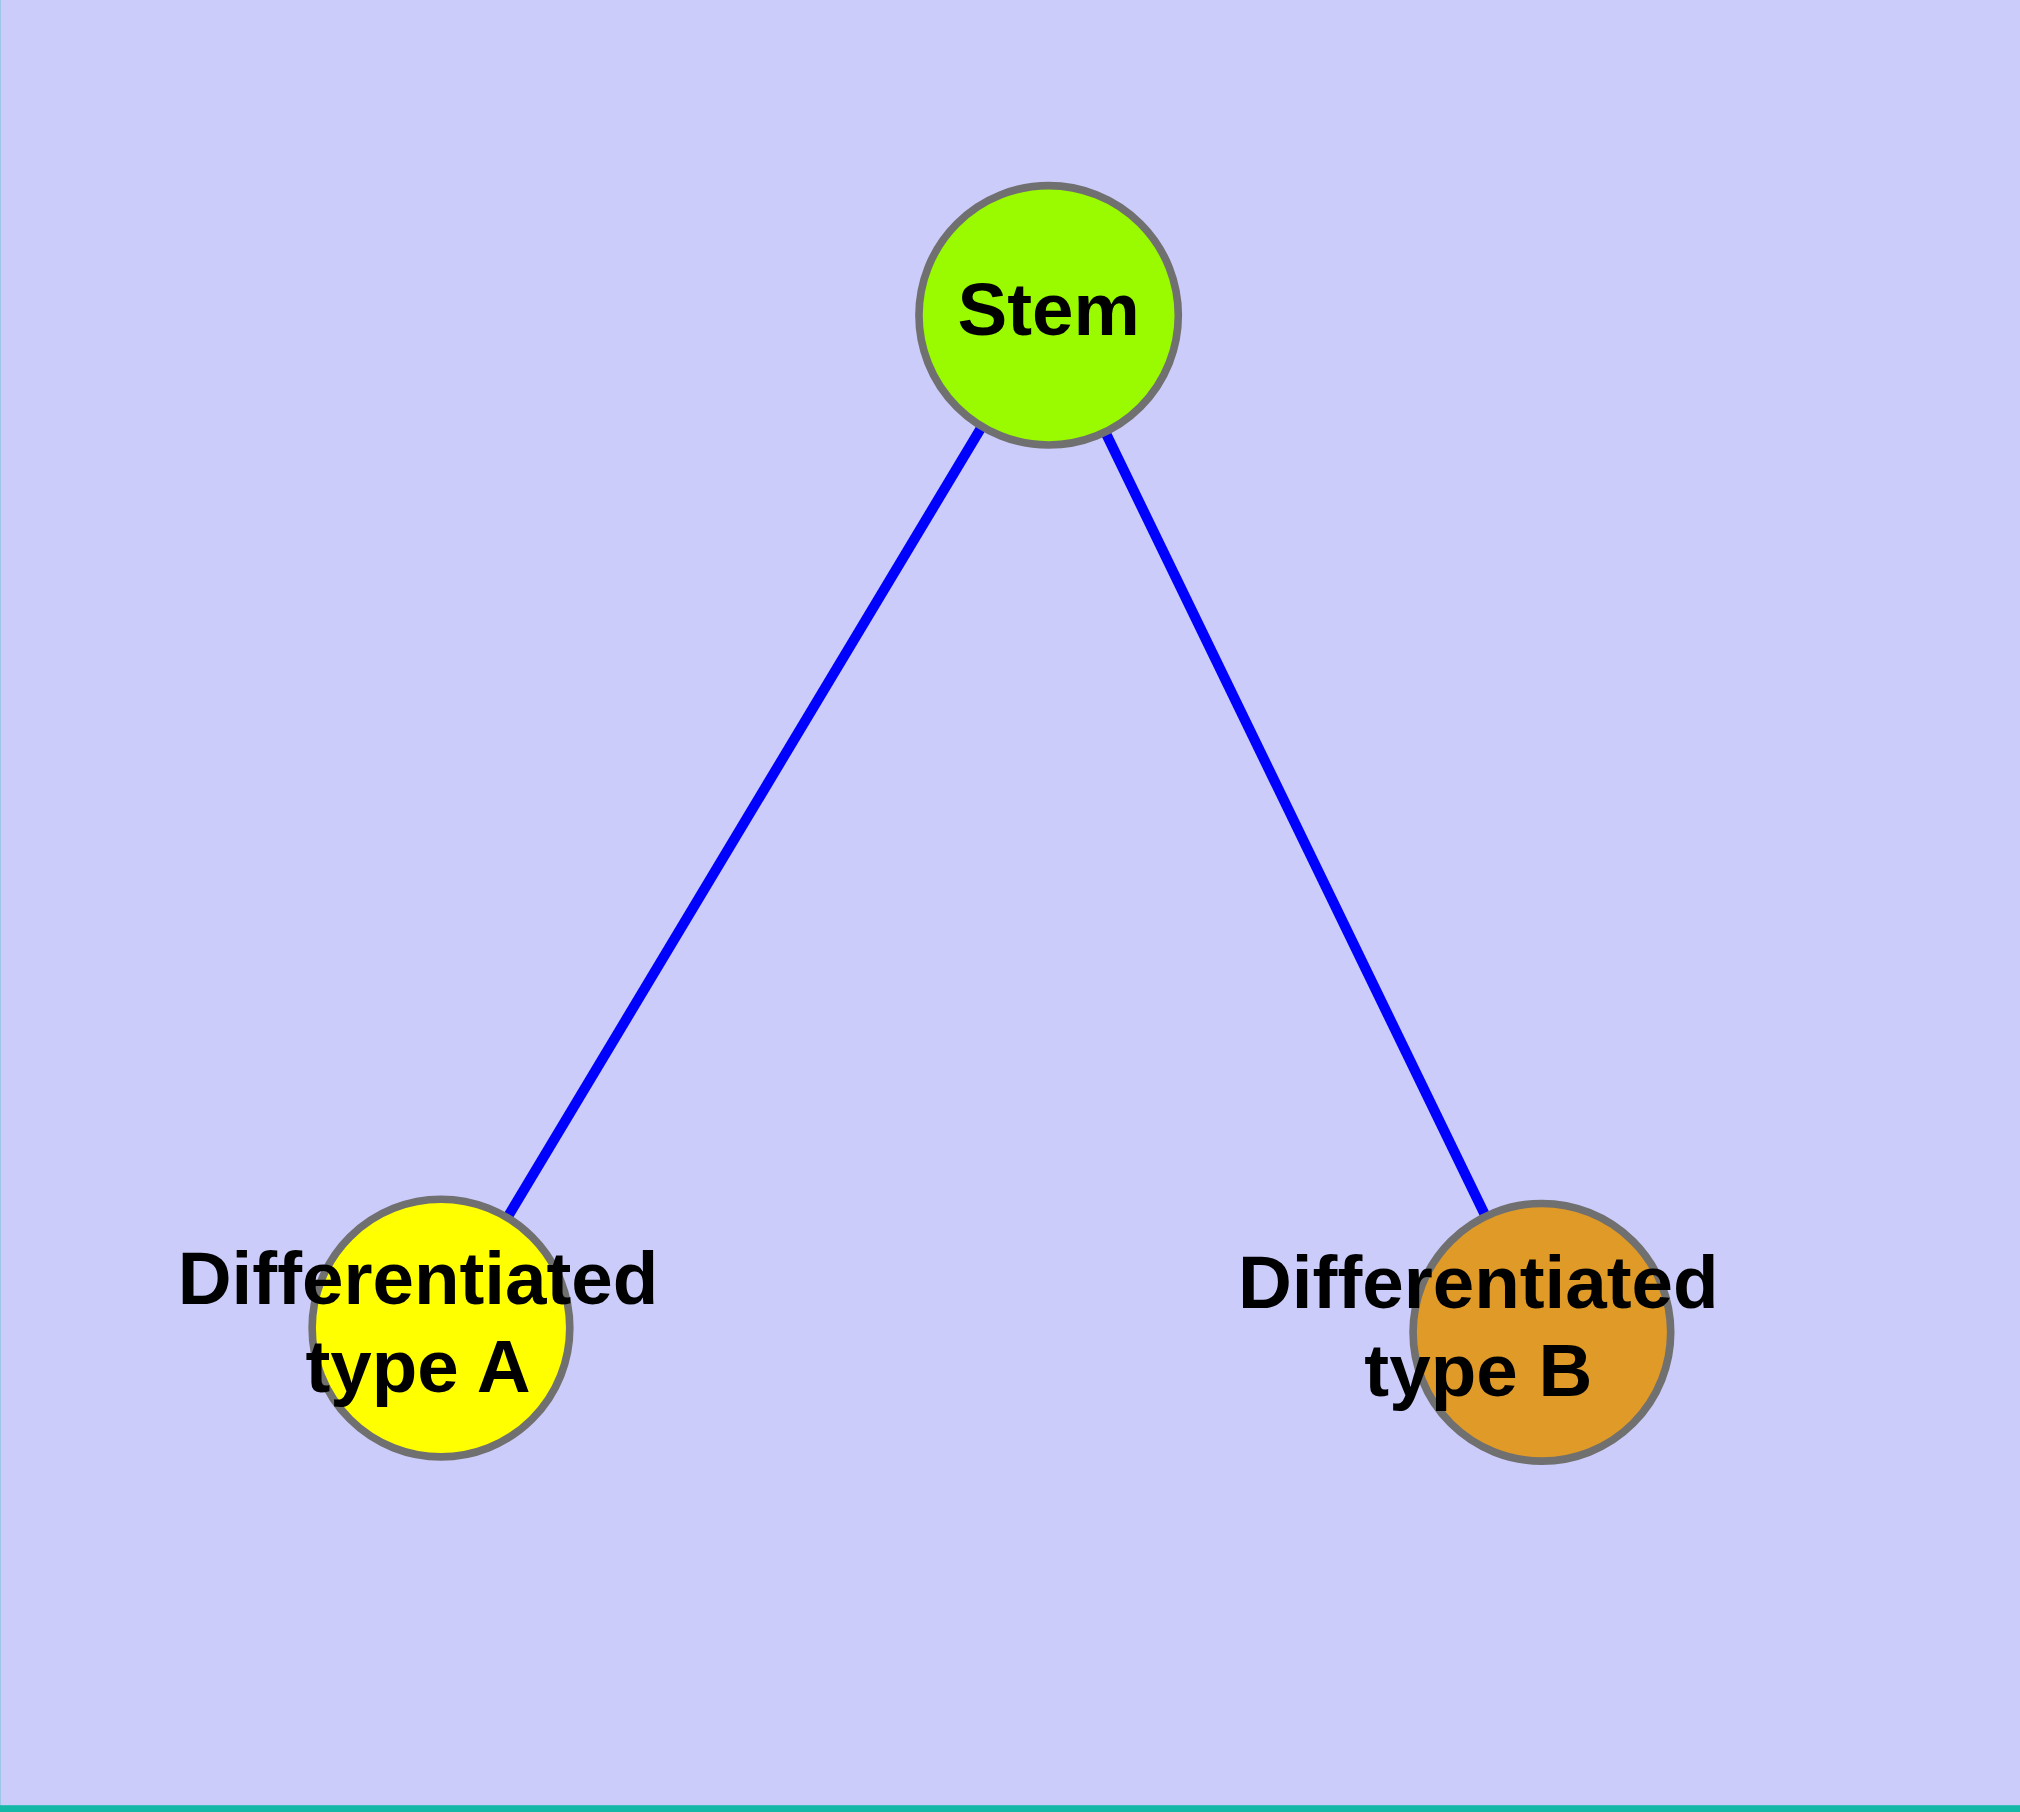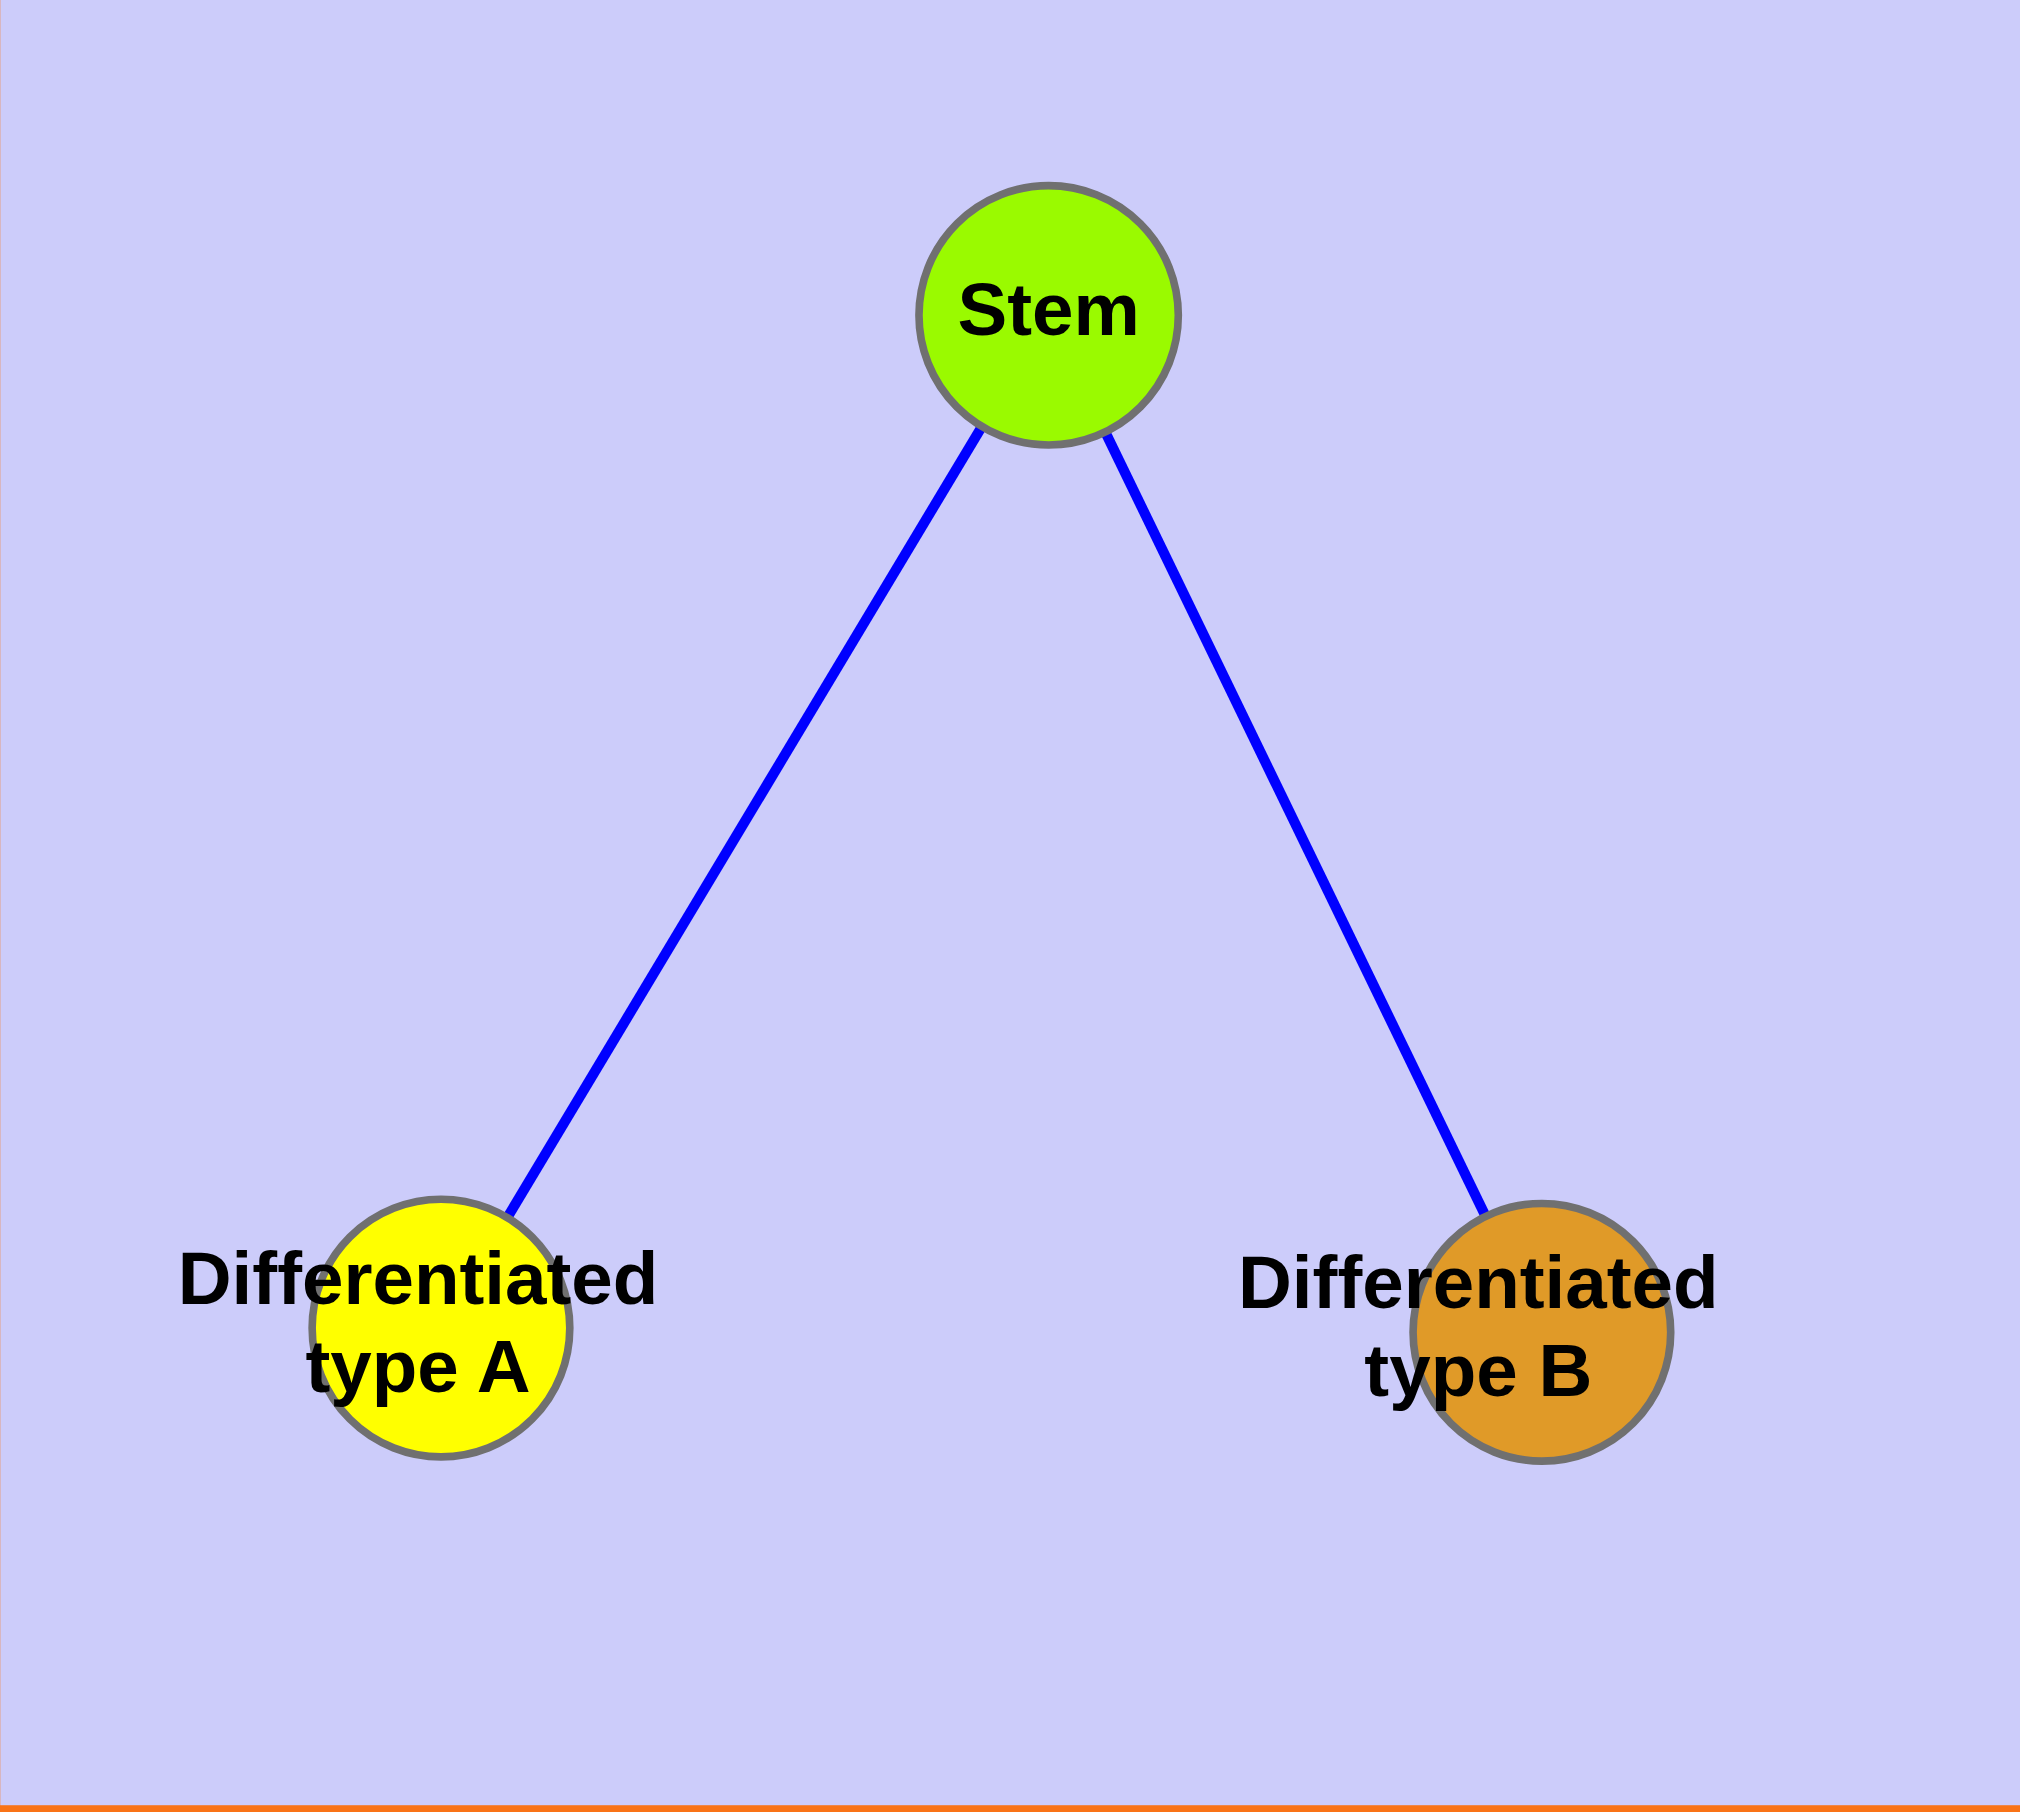--- a/index.html
+++ b/index.html
@@ -30,21 +30,21 @@
   .node-label {
     font-family: "Liberation Sans", sans-serif;
     font-weight: bold;
     fill: #000000;
     dominant-baseline: middle;
   }
 </style>
 </head>
 <body style="background: rgb(255, 255, 255);">
 
-<div id="canvas-root" style="background: #f97316;">
+<div id="canvas-root" style="background: #14b8a6;">
   <svg id="graph-svg" viewBox="0 0 2384 2138" xmlns="http://www.w3.org/2000/svg">
 
     <rect id="plot-bg" x="0" y="0" width="2384" height="2130" fill="#ccccfa"></rect>
 
     <g id="edge-layer">
         <line x1="1237" y1="372" x2="520" y2="1567" stroke="#0000ff" stroke-width="12" stroke-linecap="butt"></line>
         <line x1="1237" y1="372" x2="1819" y2="1572" stroke="#0000ff" stroke-width="12" stroke-linecap="butt"></line>
       </g>
     <g id="node-layer">
         <g>

